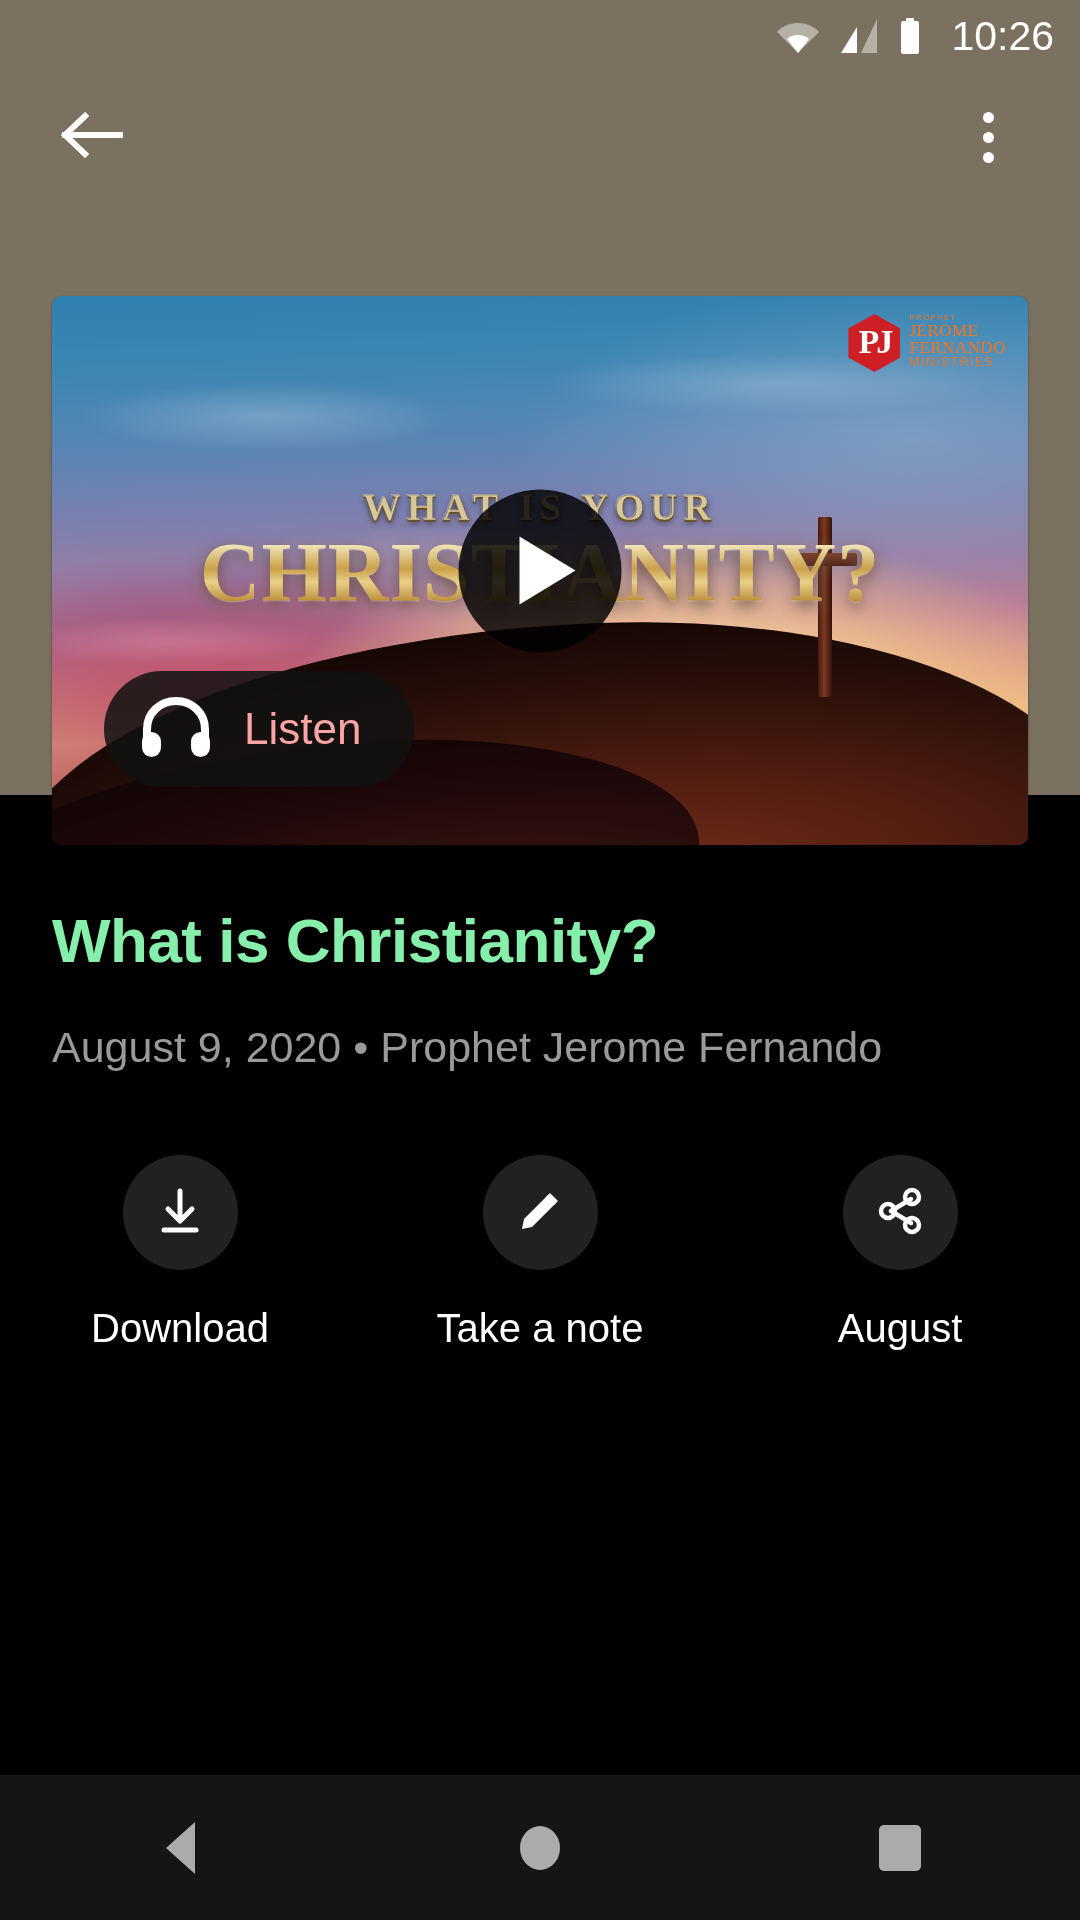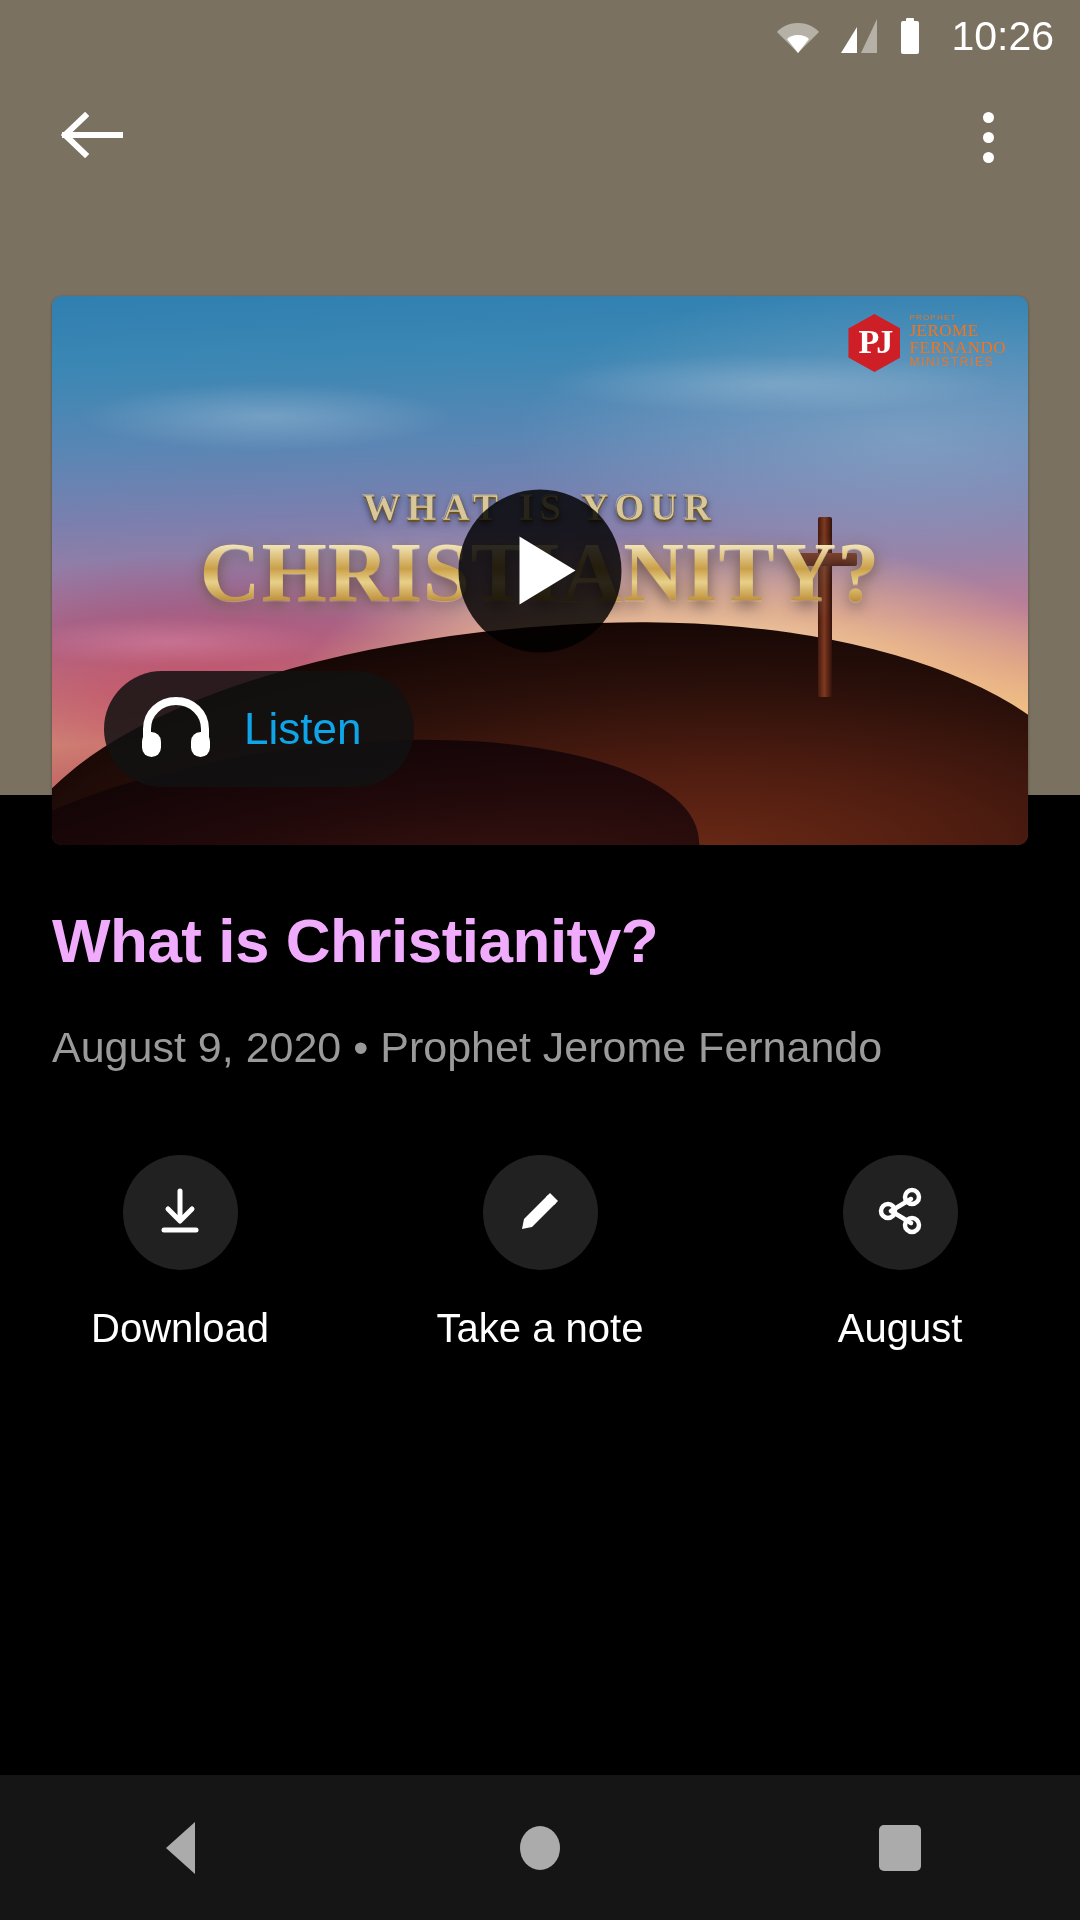--- a/index.html
+++ b/index.html
@@ -167,31 +167,31 @@
     border-bottom:34px solid transparent;
   }
   
   .listen {
     position:absolute; left:52px; bottom:58px;
     height:116px; min-width:310px; padding:0 44px 0 36px;
     border-radius:58px; background:rgba(18,18,18,.86);
     display:flex; align-items:center; gap:32px;
     cursor:pointer;
   }
-  .listen-label { color:#0ea5e9; font-size:44px; font-weight:400; }
+  .listen-label { color:#fca5a5; font-size:44px; font-weight:400; }
 
   
   .sheet {
     position:absolute; left:0; top:795px; width:1080px; height:985px;
     background:#000;
     z-index:10;
   }
   .title {
     position:absolute; left:52px; top:905px;
-    color:#f0abfc; font-size:62px; font-weight:700; letter-spacing:-.5px;
+    color:#86efac; font-size:62px; font-weight:700; letter-spacing:-.5px;
     z-index:15;
   }
   .meta {
     position:absolute; left:52px; top:1023px;
     color:#9a9a9a; font-size:43px; font-weight:400;
     z-index:15;
     text-align:center;
   }
 
   

